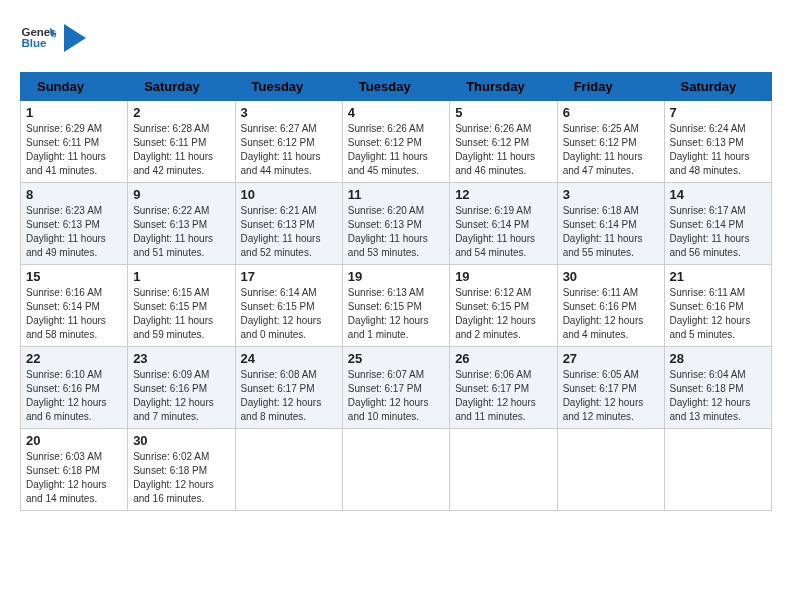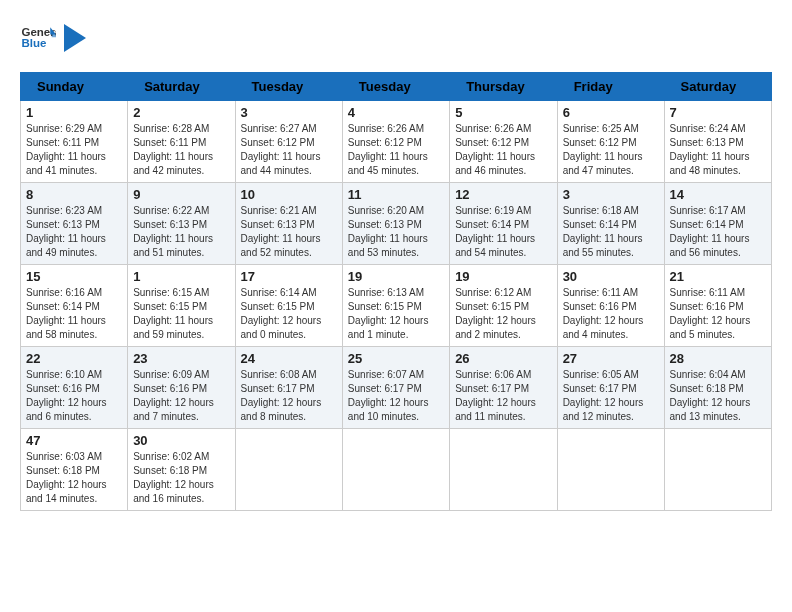--- a/index.html
+++ b/index.html
@@ -343,21 +343,21 @@
         <span class="day-num">28</span>
         <span class="day-info">
           Sunrise: 6:04 AM<br>
           Sunset: 6:18 PM<br>
           Daylight: 12 hours and 13 minutes.
         </span>
       </td>
       </tr>
       <tr>
         <td>
-        <span class="day-num">47</span>
+        <span class="day-num">20</span>
         <span class="day-info">
           Sunrise: 6:03 AM<br>
           Sunset: 6:18 PM<br>
           Daylight: 12 hours and 14 minutes.
         </span>
       </td>
         <td>
         <span class="day-num">30</span>
         <span class="day-info">
           Sunrise: 6:02 AM<br>

